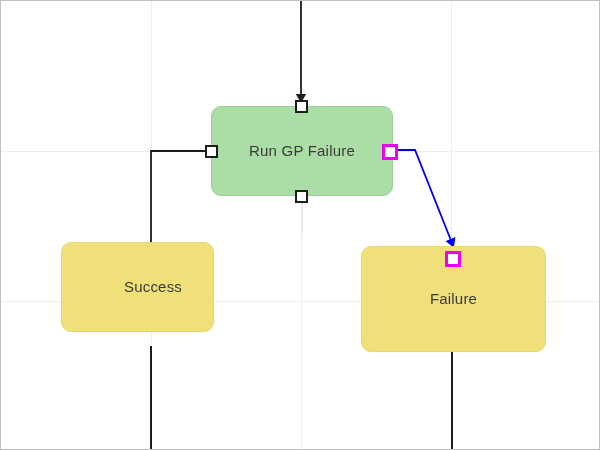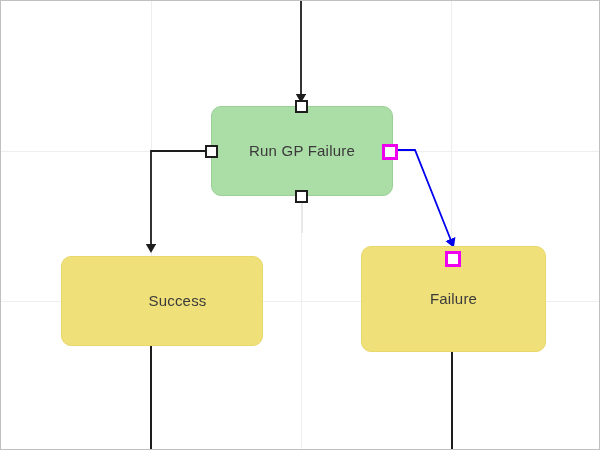--- a/index.html
+++ b/index.html
@@ -109,21 +109,21 @@
     <polyline points="150,345 150,450" fill="none" stroke="#1d1d1d" stroke-width="2"></polyline>
     <polyline points="451,345 451,450" fill="none" stroke="#1d1d1d" stroke-width="2"></polyline>
   </svg>
 
   <div id="node-layer">
 
     <div class="node node-process" style="left:210px; top:105px; width:182px; height:90px;">
       <span class="node-label">Run GP Failure</span>
     </div>
 
-    <div class="node node-terminal" style="left:60px; top:255px; width:202px; height:90px;padding-left:31px;">
+    <div class="node node-terminal" style="left:60px; top:241px; width:153px; height:90px;padding-left:31px;">
       <span class="node-label">Success</span>
     </div>
 
     <div class="node node-terminal" style="left:360px; top:245px; width:185px; height:106px;">
       <span class="node-label">Failure</span>
     </div>
 
   </div>
 
   <div id="port-layer">

